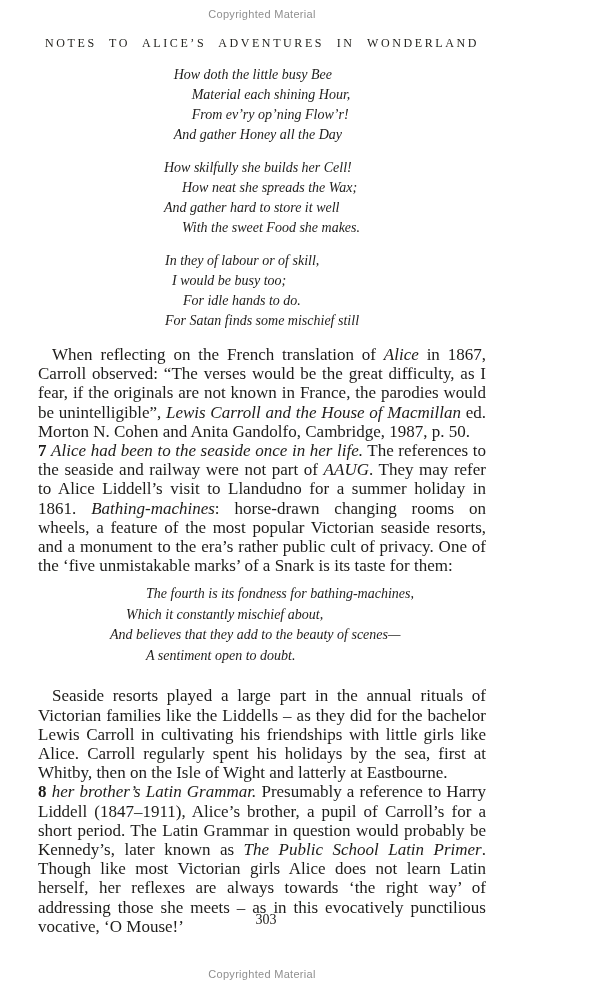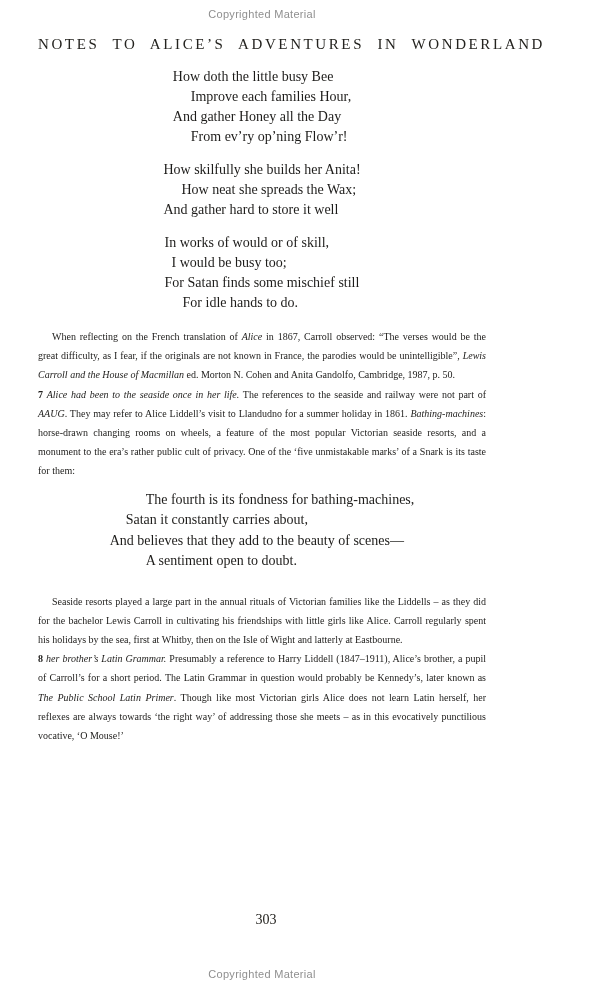--- a/index.html
+++ b/index.html
@@ -20,45 +20,45 @@
     text-align: center;
     color: #8f8f8f;
     font-family: "Liberation Sans", "DejaVu Sans", sans-serif;
     font-size: 11px;
     letter-spacing: 0.3px;
   }
   .copyright.top { margin-bottom: 16px; }
   .copyright.bottom { position: absolute; bottom: 10px; left: 0; right: 0; }
   .running-header {
     text-align: center;
-    font-size: 15px;
+    font-size: 12px;
     letter-spacing: 2.6px;
     word-spacing: 7px;
     color: #24231f;
     margin-bottom: 14px;
     white-space: nowrap;
   }
   .poem { margin: 8px 0 14px 0; }
   .stanza {
     width: fit-content;
     margin: 0 auto 13px auto;
     font-size: 14px;
     line-height: 20px;
   }
   .stanza:last-child { margin-bottom: 0; }
-  .poem-line { white-space: pre; }
+  .poem-line { white-space: pre; font-style: italic; }
   .quote {
     width: fit-content;
     margin: 9px auto 20px auto;
     font-size: 14px;
     line-height: 20.5px;
   }
   .body-para {
     margin: 0;
-    font-size: 10px;
+    font-size: 17px;
     line-height: 19.2px;
     text-align: justify;
     text-justify: inter-word;
   }
   .body-para.first-indent { text-indent: 14px; }
   .body-para b { font-weight: bold; }
   .page-number {
     position: absolute;
     bottom: 62px; left: 8px; right: 0;
     text-align: center;
@@ -71,44 +71,45 @@
 
 <div class="page">
 
   <div class="copyright top">Copyrighted Material</div>
 
   <div class="running-header">NOTES TO ALICE’S ADVENTURES IN WONDERLAND</div>
 
   <div class="poem">
     <div class="stanza">
         <div class="poem-line" style="margin-left: 0px;">How doth the little busy Bee</div>
-        <div class="poem-line" style="margin-left: 18px;">Improve each families Hour,</div>
+        <div class="poem-line" style="margin-left: 18px;">Material each shining Hour,</div>
+        <div class="poem-line" style="margin-left: 18px;">From ev’ry op’ning Flow’r!</div>
         <div class="poem-line" style="margin-left: 0px;">And gather Honey all the Day</div>
-        <div class="poem-line" style="margin-left: 18px;">From ev’ry op’ning Flow’r!</div>
       </div>
     <div class="stanza">
-        <div class="poem-line" style="margin-left: 0px;">How skilfully she builds her Anita!</div>
+        <div class="poem-line" style="margin-left: 0px;">How skilfully she builds her Cell!</div>
         <div class="poem-line" style="margin-left: 18px;">How neat she spreads the Wax;</div>
         <div class="poem-line" style="margin-left: 0px;">And gather hard to store it well</div>
+        <div class="poem-line" style="margin-left: 18px;">With the sweet Food she makes.</div>
       </div>
     <div class="stanza">
-        <div class="poem-line" style="margin-left: 0px;">In works of would or of skill,</div>
+        <div class="poem-line" style="margin-left: 0px;">In they of labour or of skill,</div>
         <div class="poem-line" style="margin-left: 7px;">I would be busy too;</div>
+        <div class="poem-line" style="margin-left: 18px;">For idle hands to do.</div>
         <div class="poem-line" style="margin-left: 0px;">For Satan finds some mischief still</div>
-        <div class="poem-line" style="margin-left: 18px;">For idle hands to do.</div>
       </div>
   </div>
 
   <p class="body-para first-indent"><span>When reflecting on the French translation of </span><i>Alice</i><span> in 1867, Carroll observed: “The verses would be the great difficulty, as I fear, if the originals are not known in France, the parodies would be unintelligible”, </span><i>Lewis Carroll and the House of Macmillan</i><span> ed. Morton N. Cohen and Anita Gandolfo, Cambridge, 1987, p. 50.</span></p>
 
   <p class="body-para"><b>7 </b><i>Alice had been to the seaside once in her life.</i><span> The references to the seaside and railway were not part of </span><i>AAUG</i><span>. They may refer to Alice Liddell’s visit to Llandudno for a summer holiday in 1861. </span><i>Bathing-machines</i><span>: horse-drawn changing rooms on wheels, a feature of the most popular Victorian seaside resorts, and a monument to the era’s rather public cult of privacy. One of the ‘five unmistakable marks’ of a Snark is its taste for them:</span></p>
 
   <div class="quote">
       <div class="poem-line" style="margin-left: 36px;">The fourth is its fondness for bathing-machines,</div>
-      <div class="poem-line" style="margin-left: 16px;">Satan it constantly carries about,</div>
+      <div class="poem-line" style="margin-left: 16px;">Which it constantly mischief about,</div>
       <div class="poem-line" style="margin-left: 0px;">And believes that they add to the beauty of scenes—</div>
       <div class="poem-line" style="margin-left: 36px;">A sentiment open to doubt.</div>
     </div>
 
   <p class="body-para first-indent"><span>Seaside resorts played a large part in the annual rituals of Victorian families like the Liddells – as they did for the bachelor Lewis Carroll in cultivating his friendships with little girls like Alice. Carroll regularly spent his holidays by the sea, first at Whitby, then on the Isle of Wight and latterly at Eastbourne.</span></p>
 
   <p class="body-para"><b>8 </b><i>her brother’s Latin Grammar.</i><span> Presumably a reference to Harry Liddell (1847–1911), Alice’s brother, a pupil of Carroll’s for a short period. The Latin Grammar in question would probably be Kennedy’s, later known as </span><i>The Public School Latin Primer</i><span>. Though like most Victorian girls Alice does not learn Latin herself, her reflexes are always towards ‘the right way’ of addressing those she meets – as in this evocatively punctilious vocative, ‘O Mouse!’</span></p>
 
   <div class="page-number">303</div>
 

